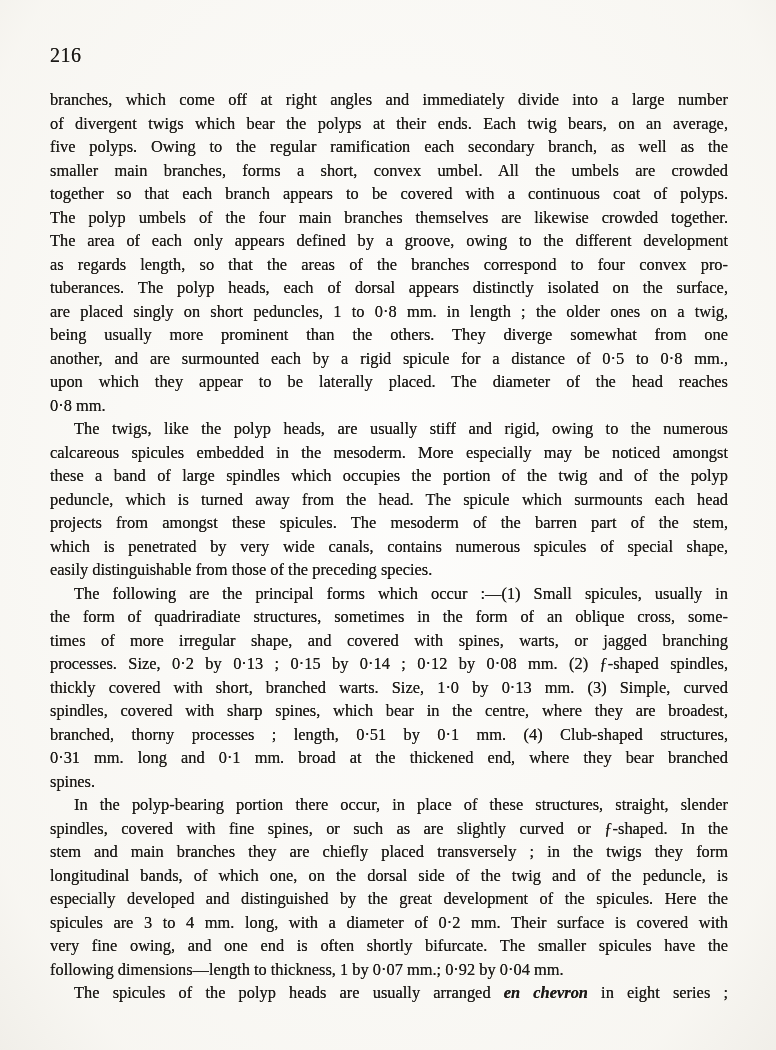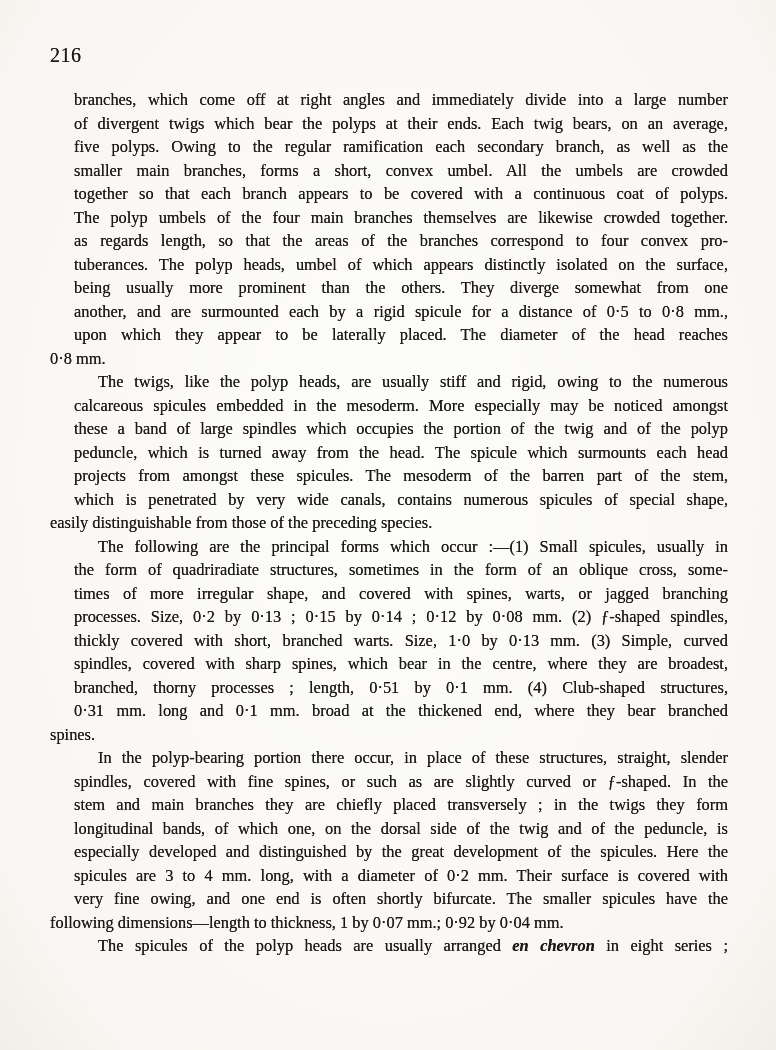--- a/index.html
+++ b/index.html
@@ -49,21 +49,20 @@
   }
   .para { margin: 0; }
   .line {
     line-height: 23.5px;
     height: 23.5px;
     white-space: normal;
   }
   .line.j {
     text-align: justify;
     text-align-last: justify;
-    margin-left: 24px;
   }
   .line.l {
     text-align: left;
   }
   .line.indent {
     padding-left: 24px;
   }
   .line i { font-style: italic; font-weight: bold; }
 </style>
 </head>
@@ -76,22 +75,24 @@
     </div>
     <div class="text-body">
 
     <div class="para">
           <div class="line j">branches, which come off at right angles and immediately divide into a large number</div>
           <div class="line j">of divergent twigs which bear the polyps at their ends.  Each twig bears, on an average,</div>
           <div class="line j">five polyps.  Owing to the regular ramification each secondary branch, as well as the</div>
           <div class="line j">smaller main branches, forms a short, convex umbel.  All the umbels are crowded</div>
           <div class="line j">together so that each branch appears to be covered with a continuous coat of polyps.</div>
           <div class="line j">The polyp umbels of the four main branches themselves are likewise crowded together.</div>
+          <div class="line j">The area of each only appears defined by a groove, owing to the different development</div>
           <div class="line j">as regards length, so that the areas of the branches correspond to four convex pro-</div>
-          <div class="line j">tuberances.  The polyp heads, umbel of which appears distinctly isolated on the surface,</div>
+          <div class="line j">tuberances.  The polyp heads, each of dorsal appears distinctly isolated on the surface,</div>
+          <div class="line j">are placed singly on short peduncles, 1 to 0·8 mm. in length ; the older ones on a twig,</div>
           <div class="line j">being usually more prominent than the others.  They diverge somewhat from one</div>
           <div class="line j">another, and are surmounted each by a rigid spicule for a distance of 0·5 to 0·8 mm.,</div>
           <div class="line j">upon which they appear to be laterally placed.  The diameter of the head reaches</div>
           <div class="line l">0·8 mm.</div>
         </div>
         <div class="para">
           <div class="line j indent">The twigs, like the polyp heads, are usually stiff and rigid, owing to the numerous</div>
           <div class="line j">calcareous spicules embedded in the mesoderm.  More especially may be noticed amongst</div>
           <div class="line j">these a band of large spindles which occupies the portion of the twig and of the polyp</div>
           <div class="line j">peduncle, which is turned away from the head.  The spicule which surmounts each head</div>

